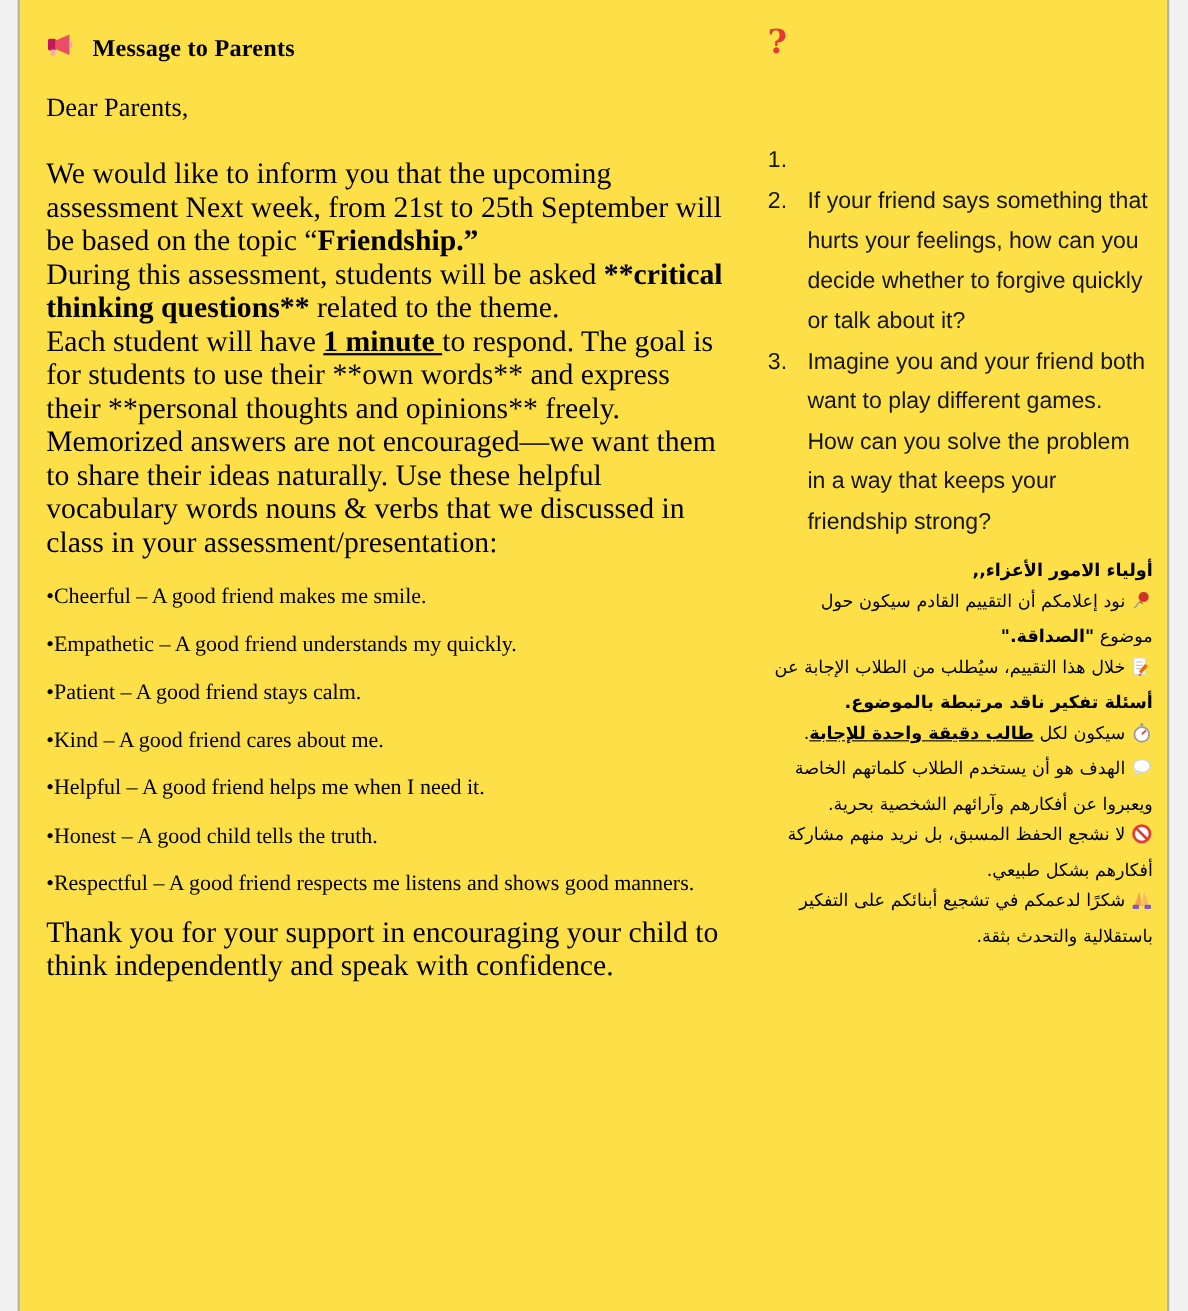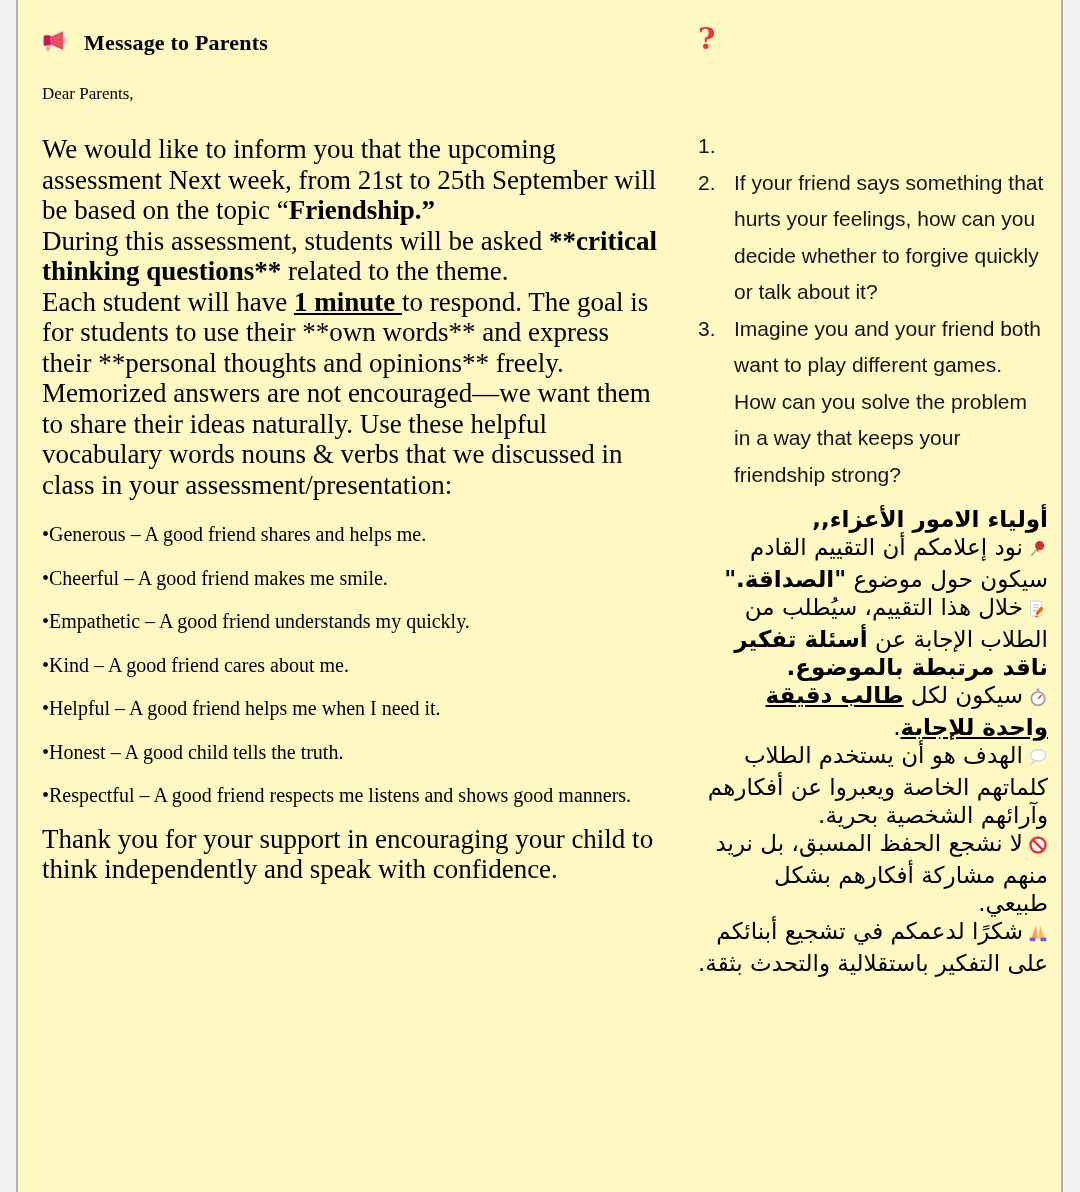--- a/index.html
+++ b/index.html
@@ -2,38 +2,38 @@
 <html><head>
 <meta charset="utf-8">
 <style>
   html, body { margin:0; padding:0; }
   body {
     width:1080px; height:1192px;
     background:#ffffff;
     font-family:"Liberation Serif", serif;
     color:#000;
   }
-  .page { position:relative; width:1080px; height:1192px; background:#fef9c3; overflow:hidden; }
+  .page { position:relative; width:1080px; height:1192px; background:#fde047; overflow:hidden; }
 
   .margin-strip-left {
     position:absolute; left:0; top:0; width:16px; height:100%;
     background:#f1f1f1; border-right:2px solid #b0b0b0;
   }
   .margin-strip-right {
     position:absolute; right:0; top:0; width:17px; height:100%;
     background:#f1f1f1; border-left:2px solid #b0b0b0;
   }
 
   .col-left  { position:absolute; left:42px;  top:28px; width:620px; }
   .col-right { position:absolute; left:698px; top:24px; width:350px; }
 
   .header-row { display:flex; align-items:center; gap:11px; }
   .header-title { font-weight:bold; font-size:22px; letter-spacing:0.2px; }
 
-  .greeting { font-size:17px; margin:26px 0 30px 0; }
+  .greeting { font-size:24px; margin:26px 0 30px 0; }
 
   p.body { font-size:27px; line-height:30.5px; margin:0; }
   .b  { font-weight:bold; }
   .bu { font-weight:bold; text-decoration:underline; }
 
   .bullets { margin-top:19px; }
   .bullet  { font-size:20px; line-height:30.5px; margin-bottom:13px; }
 
   .closing { margin-top:11px;font-family:Liberation Serif, serif; }
 
@@ -42,21 +42,21 @@
     display:flex;
     font-family:"Liberation Sans", sans-serif;
     font-size:21px; line-height:36.5px; color:#151515;
   }
   .qnum  { width:36px; flex:none; }
   .qtext { flex:1; }
 
   .arabic {
     direction:rtl; text-align:right;
     font-family:"DejaVu Sans", sans-serif;
-    font-size:23px; line-height:28px; margin-top:12px;
+    font-size:16px; line-height:28px; margin-top:12px;
   }
   .ar-line { margin:0; }
   .icon { display:inline-block; vertical-align:-4px; margin-inline-end:5px; }
   .qmark-icon {
     font-family:"DejaVu Serif", serif;
     font-size:30px; font-weight:bold; color:#e53935; line-height:1;
   }
 </style>
 </head>
 <body>
@@ -80,23 +80,23 @@
 
     <p class="greeting">Dear Parents,</p>
 
     <p class="body"><span>We would like to inform you that the upcoming assessment Next week, from 21st to 25th September will be based on the topic “</span><span class="b">Friendship.”</span></p>
 
     <p class="body"><span>During this assessment, students will be asked </span><span class="b">**critical thinking questions**</span><span> related to the theme.</span></p>
 
     <p class="body"><span>Each student will have </span><span class="bu">1 minute </span><span>to respond. The goal is for students to use their **own words** and express their **personal thoughts and opinions** freely. Memorized answers are not encouraged—we want them to share their ideas naturally. Use these helpful vocabulary words nouns &amp; verbs that we discussed in class in your assessment/presentation:</span></p>
 
     <div class="bullets">
-      <div class="bullet">•Generous – A good friend shares and helps me.</div>
       <div class="bullet">•Cheerful – A good friend makes me smile.</div>
       <div class="bullet">•Empathetic – A good friend understands my quickly.</div>
+      <div class="bullet">•Patient – A good friend stays calm.</div>
       <div class="bullet">•Kind – A good friend cares about me.</div>
       <div class="bullet">•Helpful – A good friend helps me when I need it.</div>
       <div class="bullet">•Honest – A good child tells the truth.</div>
       <div class="bullet">•Respectful – A good friend respects me listens and shows good manners.</div>
     </div>
 
     <p class="body closing">Thank you for your support in encouraging your child to think independently and speak with confidence.</p>
   </div>
 
   <div class="col-right">

